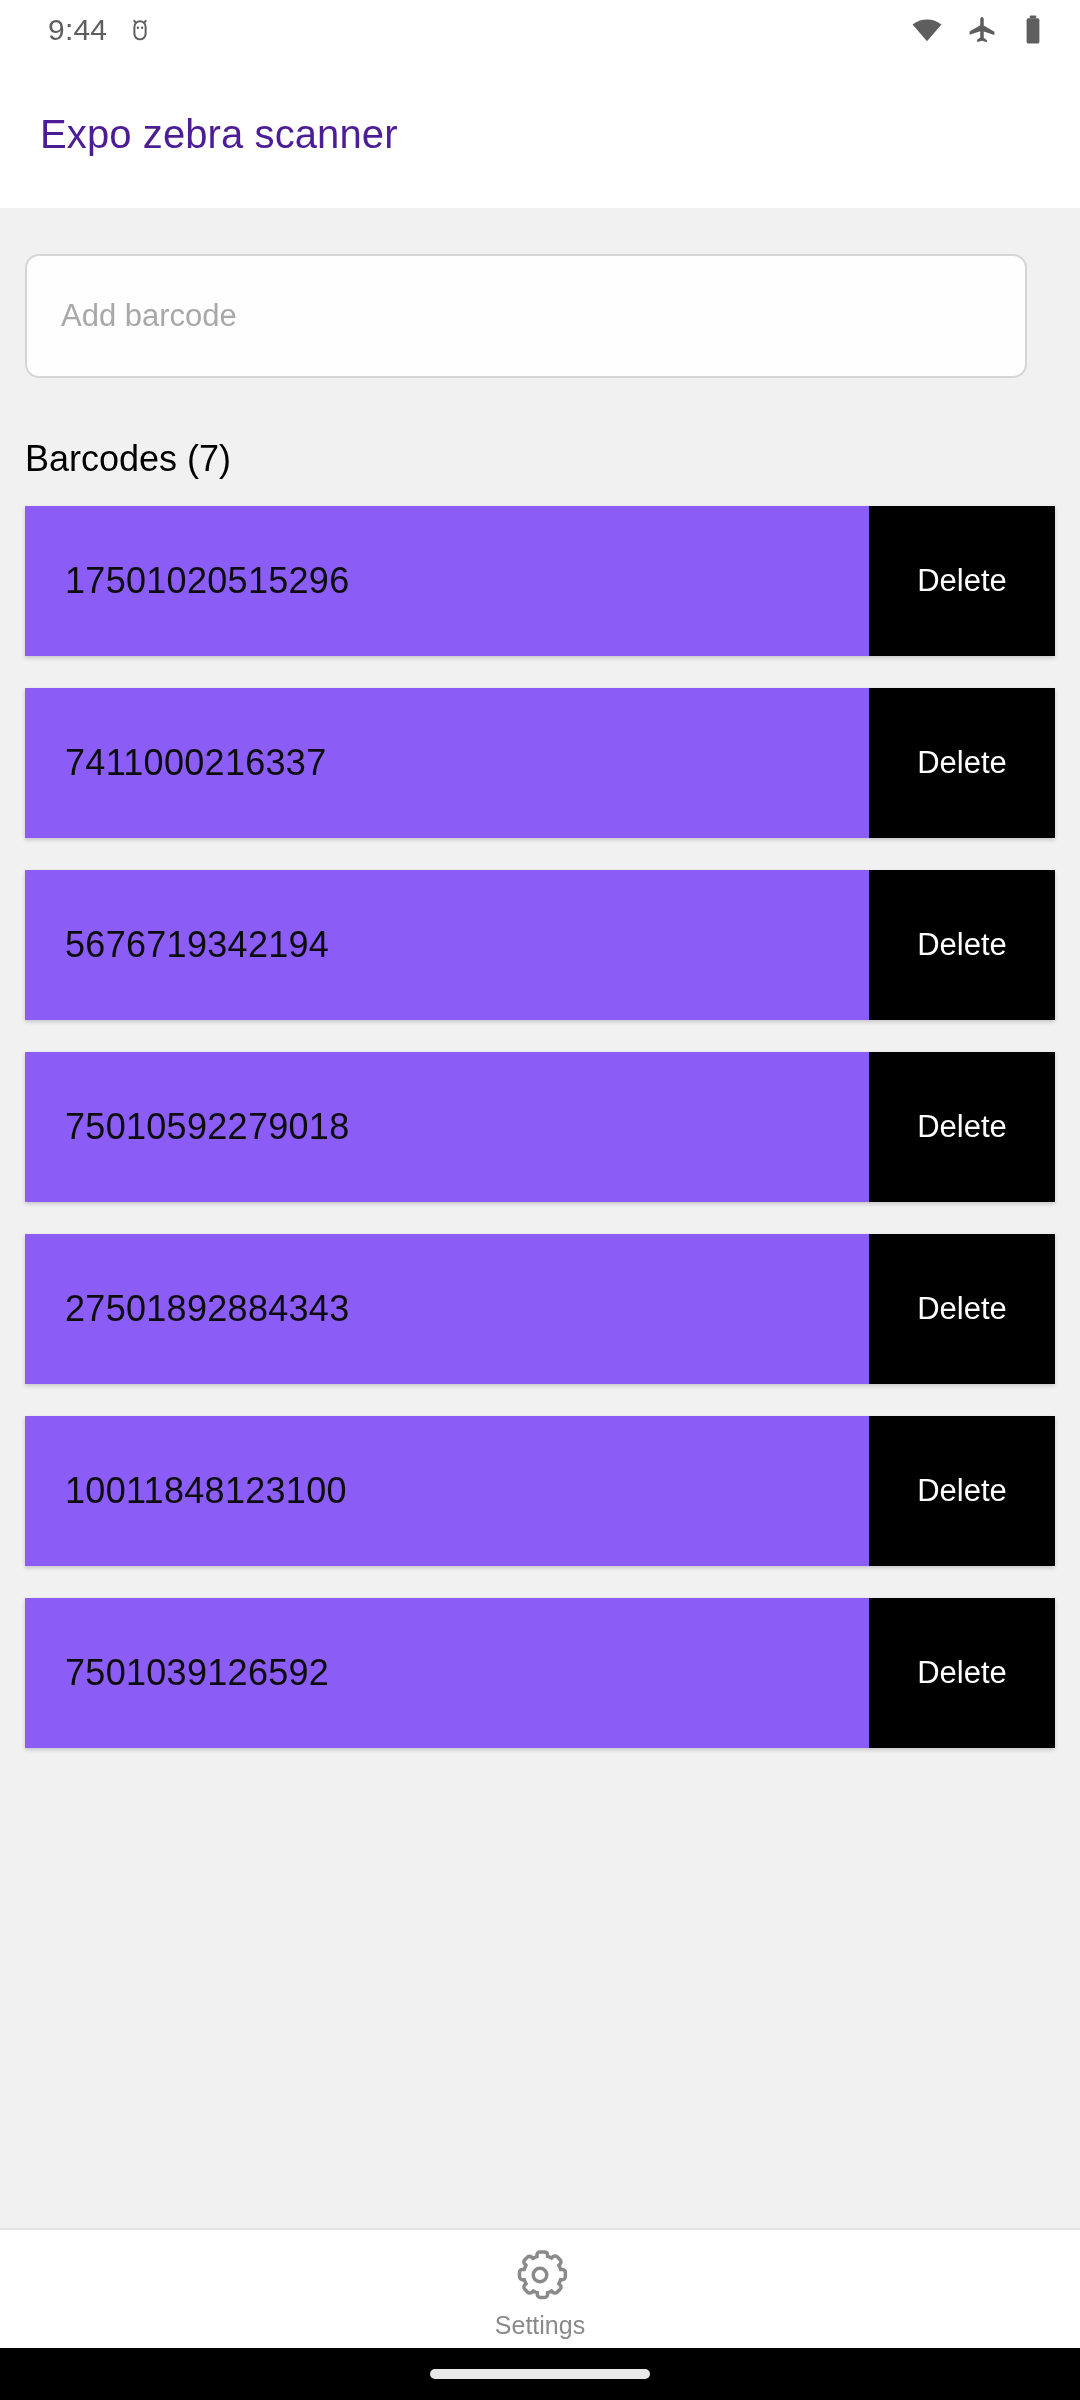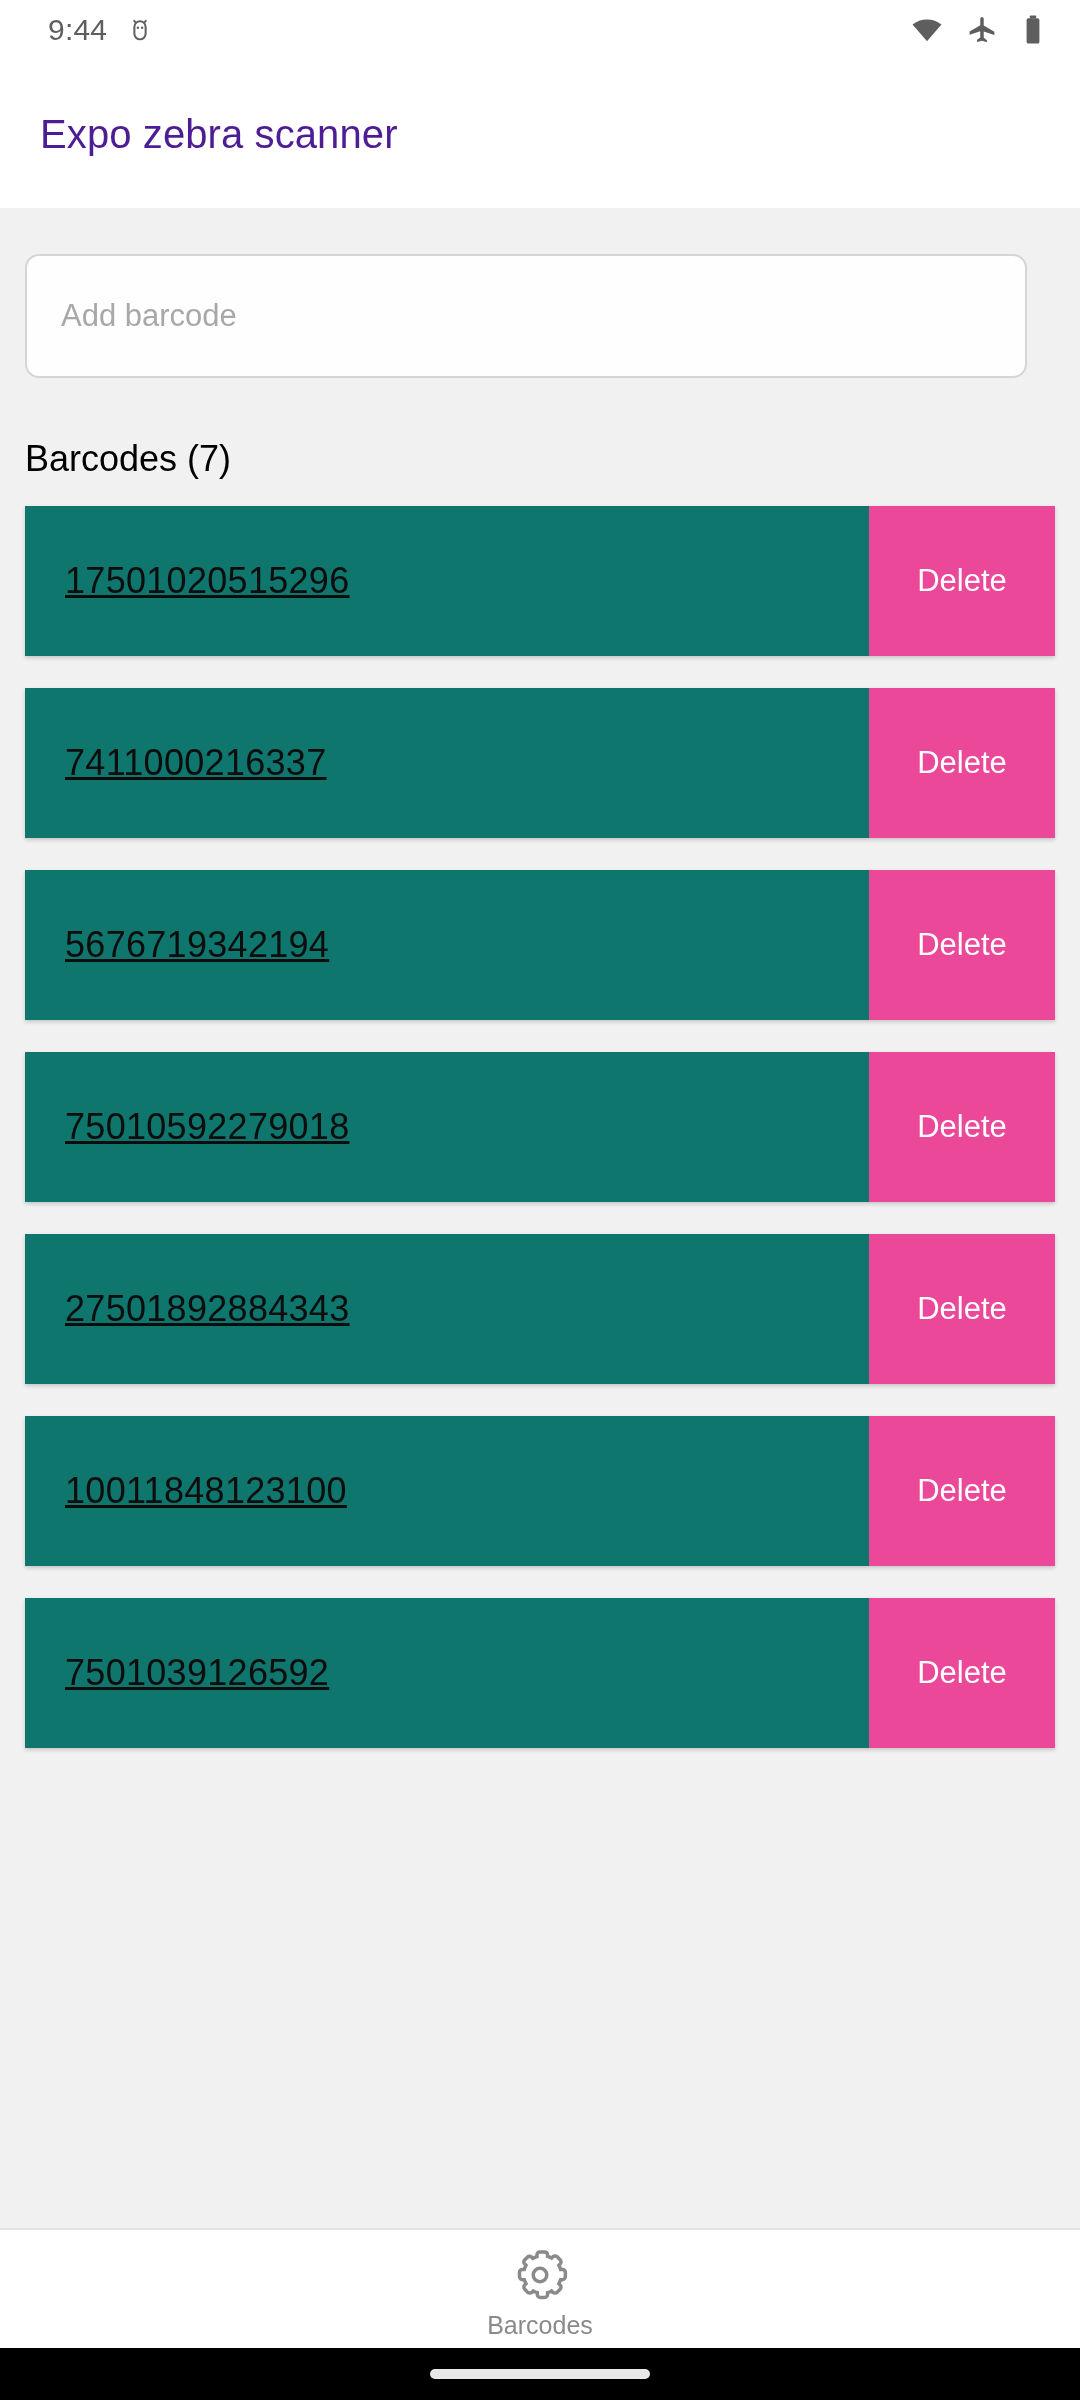--- a/index.html
+++ b/index.html
@@ -85,26 +85,25 @@
     display:flex; align-items:stretch;
     background:#ffffff;
     box-shadow:0 2px 4px rgba(0,0,0,0.18);
   }
   .barcode-value {
     flex:1 1 auto;
     display:flex; align-items:center;
     padding-left:40px;
     font-size:36px; color:#0d0d0d;
     letter-spacing:0.3px;
-    background:#0f766e;
-    text-decoration:underline;
+    background:#8b5cf6;
   }
   .delete-button {
     flex:0 0 186px;
-    background:#ec4899;
+    background:#000000;
     color:#ffffff;
     display:flex; align-items:center; justify-content:center;
     font-size:31px;
     border:none;
     font-family:"Liberation Sans", sans-serif;
     cursor:pointer;
   }
 
   
   .bottom-nav {
@@ -220,21 +219,21 @@
   </div>
 
   <div class="bottom-nav">
 
 
     <div class="nav-item inactive">
       <svg class="nav-icon" viewBox="0 0 24 24">
         <path d="M12 2.1c-.72 0-1.3.58-1.3 1.3v.75c-.62.17-1.2.42-1.74.73l-.53-.53a1.3 1.3 0 0 0-1.84 0L5.46 5.48a1.3 1.3 0 0 0 0 1.84l.53.53c-.31.54-.56 1.12-.73 1.74h-.75a1.3 1.3 0 0 0-1.3 1.3v1.8c0 .72.58 1.3 1.3 1.3h.75c.17.62.42 1.2.73 1.74l-.53.53a1.3 1.3 0 0 0 0 1.84l1.27 1.27a1.3 1.3 0 0 0 1.84 0l.53-.53c.54.31 1.12.56 1.74.73v.75c0 .72.58 1.3 1.3 1.3h1.8c.72 0 1.3-.58 1.3-1.3v-.75c.62-.17 1.2-.42 1.74-.73l.53.53a1.3 1.3 0 0 0 1.84 0l1.27-1.27a1.3 1.3 0 0 0 0-1.84l-.53-.53c.31-.54.56-1.12.73-1.74h.75c.72 0 1.3-.58 1.3-1.3v-1.8a1.3 1.3 0 0 0-1.3-1.3h-.75a7.3 7.3 0 0 0-.73-1.74l.53-.53a1.3 1.3 0 0 0 0-1.84l-1.27-1.27a1.3 1.3 0 0 0-1.84 0l-.53.53a7.3 7.3 0 0 0-1.74-.73V3.4c0-.72-.58-1.3-1.3-1.3z" fill="none" stroke="#8a8a8a" stroke-width="1.5"></path>
         <circle cx="12" cy="12" r="2.9" fill="none" stroke="#8a8a8a" stroke-width="1.5"></circle>
       </svg>
-      <span class="nav-label">Barcodes</span>
+      <span class="nav-label">Settings</span>
     </div>
 
   </div>
 
   <div class="gesture-bar">
     <div class="gesture-pill"></div>
   </div>
 
 </div>
 

